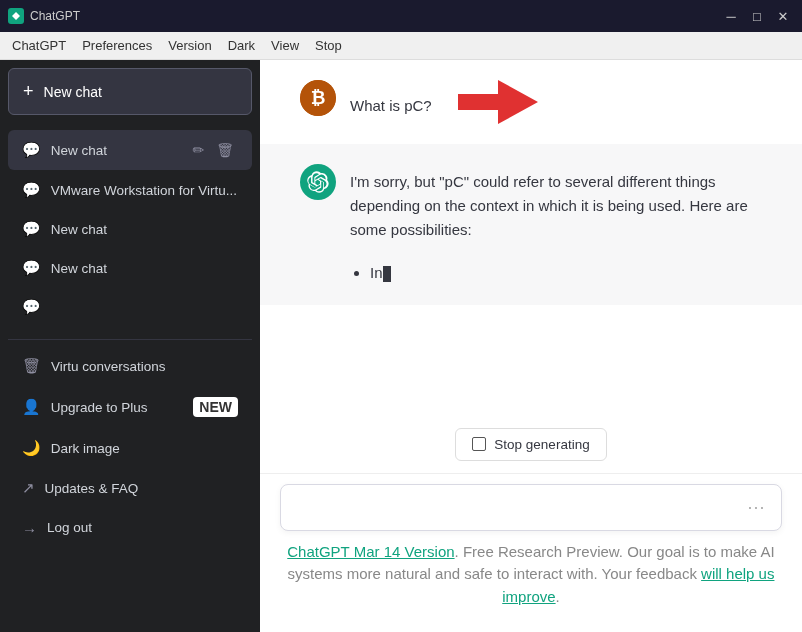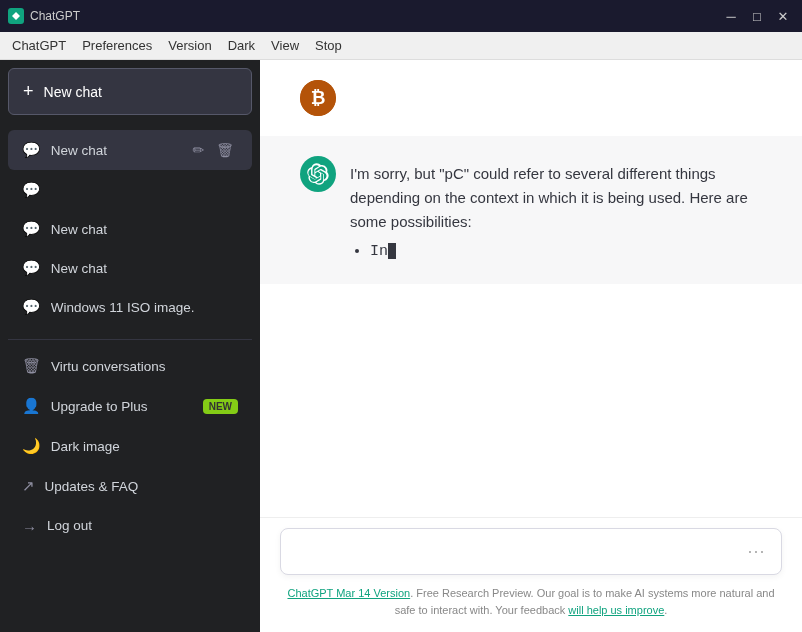--- a/index.html
+++ b/index.html
@@ -89,21 +89,21 @@
       align-items: center;
       gap: 10px;
       padding: 10px 14px;
       cursor: pointer;
       color: #d1d5db;
       font-size: 13.5px;
       border-radius: 6px;
       margin: 1px 8px;
     }
     .sidebar-bottom-item .item-icon { font-size: 15px; color: #8e8ea0; flex-shrink: 0; }
-    .new-badge { background: #84cc16; color: #333; font-size: 10px; font-weight: bold; padding: 2px 6px; border-radius: 4px; margin-left: auto; }
+    .new-badge { background: #ffffff; color: #333; font-size: 14px; font-weight: bold; padding: 2px 6px; border-radius: 4px; margin-left: auto; }
 
     
     .main-content {
       flex: 1;
       display: flex;
       flex-direction: column;
       background: #fff;
       overflow: hidden;
     }
 
@@ -163,21 +163,21 @@
     }
     .ai-avatar svg { width: 22px; height: 22px; fill: white; }
     .ai-message-content {
       flex: 1;
       padding-top: 6px;
       font-size: 15px;
       color: #353740;
       line-height: 1.6;
     }
     .ai-message-content ul { padding-left: 20px; }
-    .ai-message-content li { margin-top: 6px; font-family: Liberation Mono, monospace; }
+    .ai-message-content li { margin-top: 19px; }
     .cursor-block { display: inline-block; width: 8px; height: 16px; background: #353740; vertical-align: middle; }
 
     
     .stop-bar {
       display: flex;
       justify-content: center;
       padding: 12px;
       background: #fff;
     }
     .stop-btn {
@@ -215,23 +215,23 @@
       border: none;
       outline: none;
       font-size: 14px;
       color: #353740;
       background: transparent;
     }
     .input-more { color: #aaa; font-size: 18px; cursor: pointer; }
 
     .footer-text {
       text-align: center;
-      font-size: 11px;
+      font-size: 15px;
       color: #888;
-      padding: 6px 20px 14px;
+      padding: 6px 20px 24px;
       line-height: 1.5;
     }
     .footer-text a { color: #10a37f; text-decoration: underline; cursor: pointer; }
   </style>
 </head>
 <body>
 
 <div class="title-bar">
   <div class="title-bar-left">
     <div class="title-bar-icon">
@@ -272,35 +272,35 @@
         <span class="chat-icon">💬</span>
         <span class="chat-label">New chat</span>
         <div class="chat-actions">
           <button class="chat-action-btn">✏</button>
           <button class="chat-action-btn">🗑</button>
         </div>
       </div>
 
       <div class="chat-item">
         <span class="chat-icon">💬</span>
+        <span class="chat-label">VMware Workstation for Virtu...</span>
       </div>
 
       <div class="chat-item">
         <span class="chat-icon">💬</span>
         <span class="chat-label">New chat</span>
       </div>
 
       <div class="chat-item">
         <span class="chat-icon">💬</span>
         <span class="chat-label">New chat</span>
       </div>
 
       <div class="chat-item">
         <span class="chat-icon">💬</span>
-        <span class="chat-label">Windows 11 ISO image.</span>
       </div>
 
     </div>
 
     <div class="sidebar-divider"></div>
 
     <div class="sidebar-bottom-item">
       <span class="item-icon">🗑</span>
       <span>Virtu conversations</span>
     </div>
@@ -331,20 +331,27 @@
   <div class="main-content">
 
     <div class="chat-messages">
 
       <div class="user-message">
         <div class="user-avatar">
 
           <svg width="36" height="36" viewBox="0 0 36 36">
             <circle cx="18" cy="18" r="18" fill="#b45309"></circle>
             <text x="18" y="24" text-anchor="middle" font-size="18" fill="white" font-weight="bold">₿</text>
+          </svg>
+        </div>
+        <div class="message-row">
+          <span class="user-message-content">What is pC?</span>
+
+          <svg width="90" height="44" viewBox="0 0 90 44">
+            <polygon points="90,22 50,0 50,14 10,14 10,30 50,30 50,44" fill="#e03131"></polygon>
           </svg>
         </div>
       </div>
 
       <div class="ai-message">
         <div class="ai-avatar">
           <svg viewBox="0 0 41 41" fill="none" xmlns="http://www.w3.org/2000/svg">
             <path d="M37.532 16.87a9.963 9.963 0 0 0-.856-8.184 10.078 10.078 0 0 0-10.855-4.835A9.964 9.964 0 0 0 18.306.5a10.079 10.079 0 0 0-9.614 6.977 9.967 9.967 0 0 0-6.664 4.834 10.08 10.08 0 0 0 1.24 11.817 9.965 9.965 0 0 0 .856 8.185 10.079 10.079 0 0 0 10.855 4.835 9.965 9.965 0 0 0 7.516 3.35 10.078 10.078 0 0 0 9.617-6.981 9.967 9.967 0 0 0 6.663-4.834 10.079 10.079 0 0 0-1.243-11.813zM22.498 37.886a7.474 7.474 0 0 1-4.799-1.735c.061-.033.168-.091.237-.134l7.964-4.6a1.294 1.294 0 0 0 .655-1.134V19.054l3.366 1.944a.12.12 0 0 1 .066.092v9.299a7.505 7.505 0 0 1-7.49 7.496zM6.392 31.006a7.471 7.471 0 0 1-.894-5.023c.06.036.162.099.237.141l7.964 4.6a1.297 1.297 0 0 0 1.308 0l9.724-5.614v3.888a.12.12 0 0 1-.048.103L16.46 33.91a7.505 7.505 0 0 1-10.068-2.904zm-2.64-16.403a7.47 7.47 0 0 1 3.904-3.296A119.88 119.88 0 0 0 7.58 12.6v9.2a1.29 1.29 0 0 0 .654 1.132l9.723 5.614-3.366 1.944a.12.12 0 0 1-.114.012L7.044 25.4a7.505 7.505 0 0 1-3.29-10.797zm27.658 6.437l-9.724-5.615 3.367-1.943a.121.121 0 0 1 .114-.012l7.433 4.102a7.498 7.498 0 0 1-1.158 13.528v-9.476a1.293 1.293 0 0 0-.032-.584zm3.349-5.043c-.059-.037-.162-.099-.236-.141l-7.965-4.6a1.298 1.298 0 0 0-1.308 0l-9.723 5.614v-3.888a.12.12 0 0 1 .048-.103l7.423-4.792a7.505 7.505 0 0 1 11.761 5.91zm-21.063 6.929l-3.367-1.944a.12.12 0 0 1-.065-.092v-9.299a7.505 7.505 0 0 1 12.293-5.756 6.94 6.94 0 0 0-.236.134l-7.965 4.6a1.294 1.294 0 0 0-.654 1.132l-.006 11.225zm1.829-3.943l4.33-2.501 4.332 2.499v4.993l-4.330 2.5-4.332-2.5V19.983z" fill="white"></path>
           </svg>
         </div>
@@ -353,20 +360,26 @@
           <ul>
             <li>
               <span>In</span><span class="cursor-block"></span>
             </li>
           </ul>
         </div>
       </div>
 
     </div>
 
+    <div class="stop-bar">
+      <button class="stop-btn">
+        <span class="stop-icon"></span>
+        <span>Stop generating</span>
+      </button>
+    </div>
 
     <div class="input-area">
       <div class="input-box">
         <input class="input-field" type="text" placeholder="" style="">
         <span class="input-more">···</span>
       </div>
     </div>
 
     <div class="footer-text">
       <a>ChatGPT Mar 14 Version</a>. Free Research Preview. Our goal is to make AI systems more natural and safe to interact with. Your feedback <a>will help us improve</a>.

